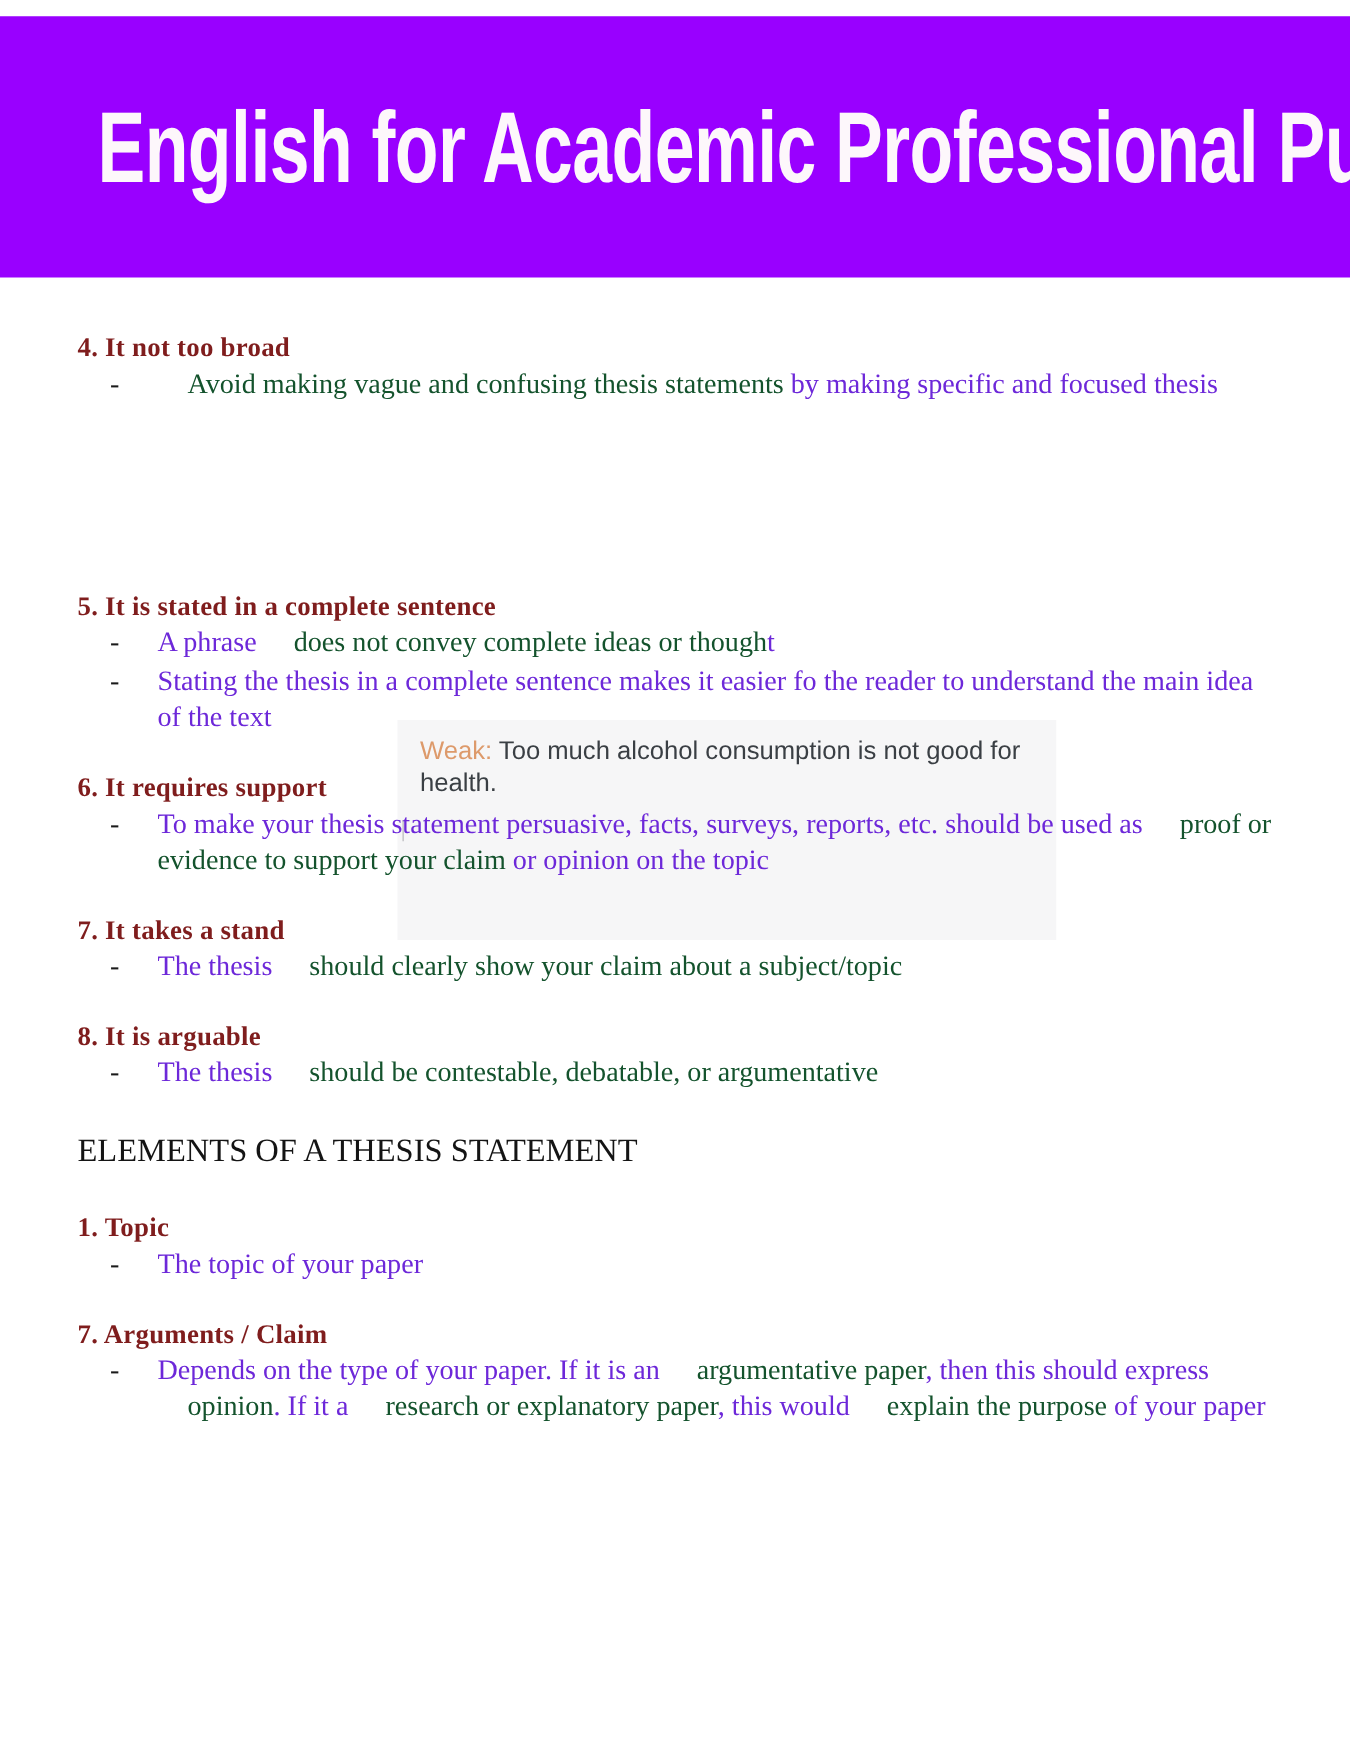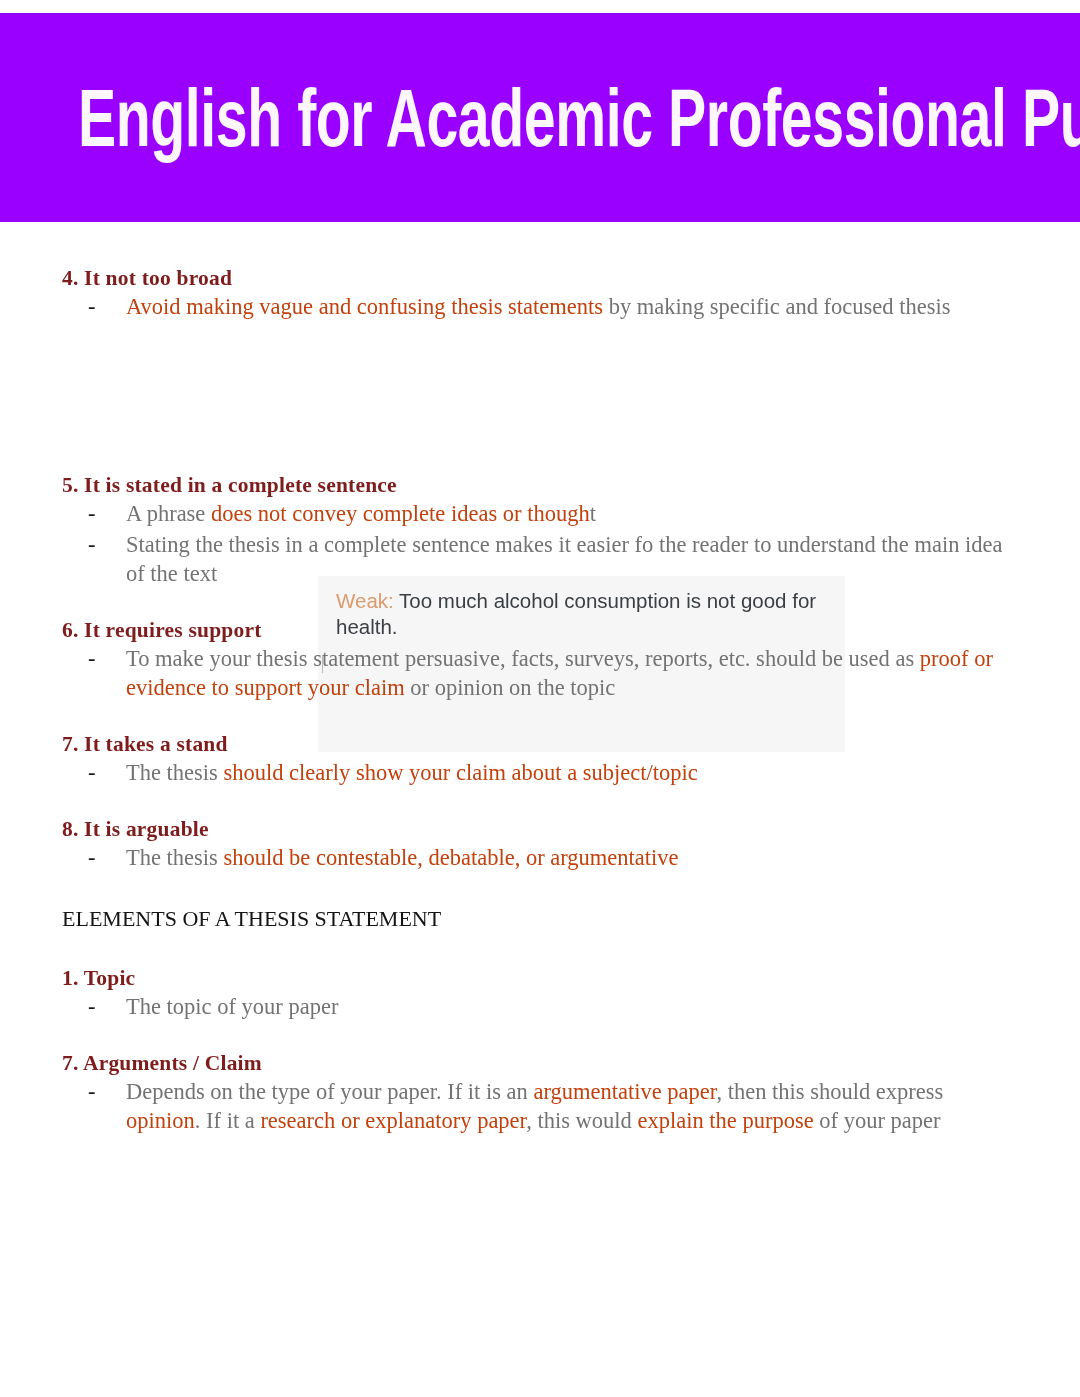--- a/index.html
+++ b/index.html
@@ -58,21 +58,21 @@
     font-size: 21.5px;
     line-height: 1.12;
     letter-spacing: 0.2px;
     color: #7f1d1d;
     margin: 0;
   }
 
   .plain-heading {
     font-family: "Liberation Serif", serif;
     font-weight: normal;
-    font-size: 22px;
+    font-size: 26px;
     line-height: 1.15;
     color: #141414;
     margin: 0;
   }
 
   .bullets {
     margin: 0;
     padding: 0;
     list-style: none;
   }
@@ -83,22 +83,22 @@
     line-height: 29px;
     color: #1a1a1a;
     margin-top: 2px;
   }
   .bullet .dash {
     position: absolute;
     left: 26px;
     top: 0;
     color: #1a1a1a;
   }
-  .red { color: #c2410c; }
-  .blk { color: #737373; }
+  .red { color: #14532d; margin-left: 24px; }
+  .blk { color: #6d28d9; }
   .sp-30 { height: 30px; }
   .sp-34 { height: 34px; }
   .sp-44 { height: 44px; }
 
   
   .example-box {
     position: absolute;
     left: 278px;
     top: 338px;
     width: 527px;

